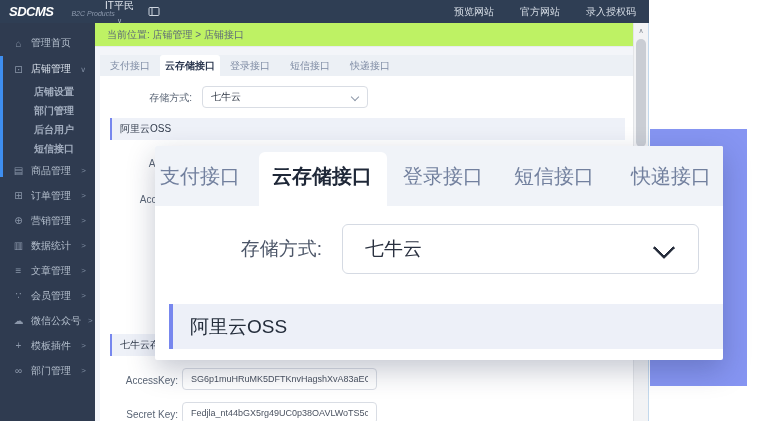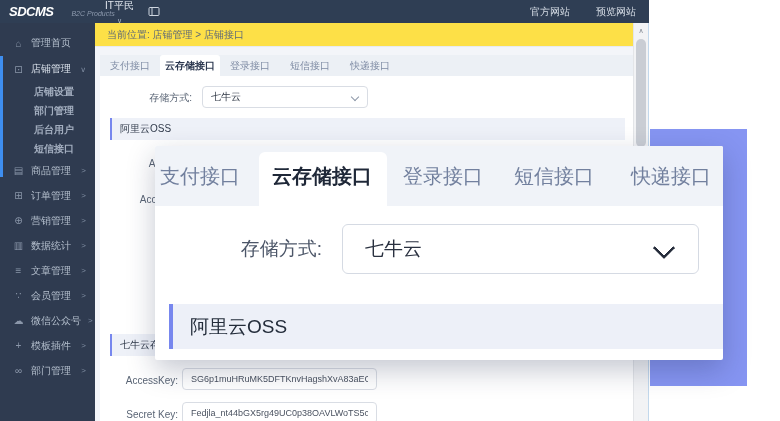--- a/index.html
+++ b/index.html
@@ -24,21 +24,21 @@
   .side-item{height:25px;display:flex;align-items:center;box-sizing:border-box;padding:0 9px 0 13px;
              font-size:10px;color:#b4bfcd;gap:7px;cursor:pointer;white-space:nowrap;}
   .side-item .si-icon{font-size:10px;color:#8a96a9;width:11px;text-align:center;flex:0 0 11px;}
   .side-item .si-arrow{margin-left:auto;font-size:8px;color:#7e8ba0;transform:scaleY(0.9);}
   .side-item.first{height:26px;}
   .side-item.parent-open{color:#dde4ee;height:26px;}
   .submenu .side-item{height:19px;padding-left:34px;color:#a3aebf;font-size:10px;font-weight:bold;}
   .submenu .side-item.active{color:#f05352;}
   
   .content{position:absolute;left:95px;top:23px;width:538px;height:398px;background:#f3f5f9;overflow:hidden;}
-  .breadcrumb{height:23px;background:#fde047;border-bottom:1px solid #e8ebf0;line-height:23px;
+  .breadcrumb{height:23px;background:#bef264;border-bottom:1px solid #e8ebf0;line-height:23px;
               padding-left:12px;font-size:10px;color:#5c6878;}
   .tabstrip{position:absolute;left:5px;top:32px;width:533px;height:21px;background:#ecf0f5;display:flex;}
   .tab{width:60px;text-align:center;line-height:21px;font-size:10px;color:#7d8aa3;cursor:pointer;}
   .tab.active{background:#ffffff;color:#2c3850;font-weight:bold;border-radius:3px 3px 0 0;}
   .panel{position:absolute;left:5px;top:53px;width:533px;height:345px;background:#ffffff;overflow:hidden;}
   .f-label{position:absolute;text-align:right;font-size:10px;color:#5a6575;line-height:22px;white-space:nowrap;}
   .f-input{position:absolute;box-sizing:border-box;height:22px;background:#fff;border:1px solid #d9dde4;
            border-radius:4px;font-size:10px;color:#323a47;line-height:20px;padding:0 8px;overflow:hidden;white-space:nowrap;}
   .f-input input{border:none;outline:none;width:100%;height:100%;font-size:9px;color:#4a5260;
                  font-family:"Liberation Sans","DejaVu Sans",sans-serif;background:transparent;padding:0;}
@@ -81,22 +81,23 @@
       <span>IT平民</span>
       <span class="arr">∨</span>
     </div>
     <div class="collapse-btn">
       <svg width="12" height="11" viewBox="0 0 12 11">
         <rect x="1" y="1.5" width="10" height="8" rx="1" fill="none" stroke="#cfd6e0" stroke-width="1"></rect>
         <line x1="4" y1="1.5" x2="4" y2="9.5" stroke="#cfd6e0" stroke-width="1"></line>
       </svg>
     </div>
     <div class="top-links">
+      <div class="top-link">预览网站</div>
       <div class="top-link">官方网站</div>
-      <div class="top-link">预览网站</div>
+      <div class="top-link">录入授权码</div>
     </div>
   </div>
 
   <div class="sidebar">
     <div style="height:7px"></div>
     <div class="side-item first">
       <span class="si-icon">⌂</span>
       <span>管理首页</span>
     </div>
     <div class="side-item parent-open">

